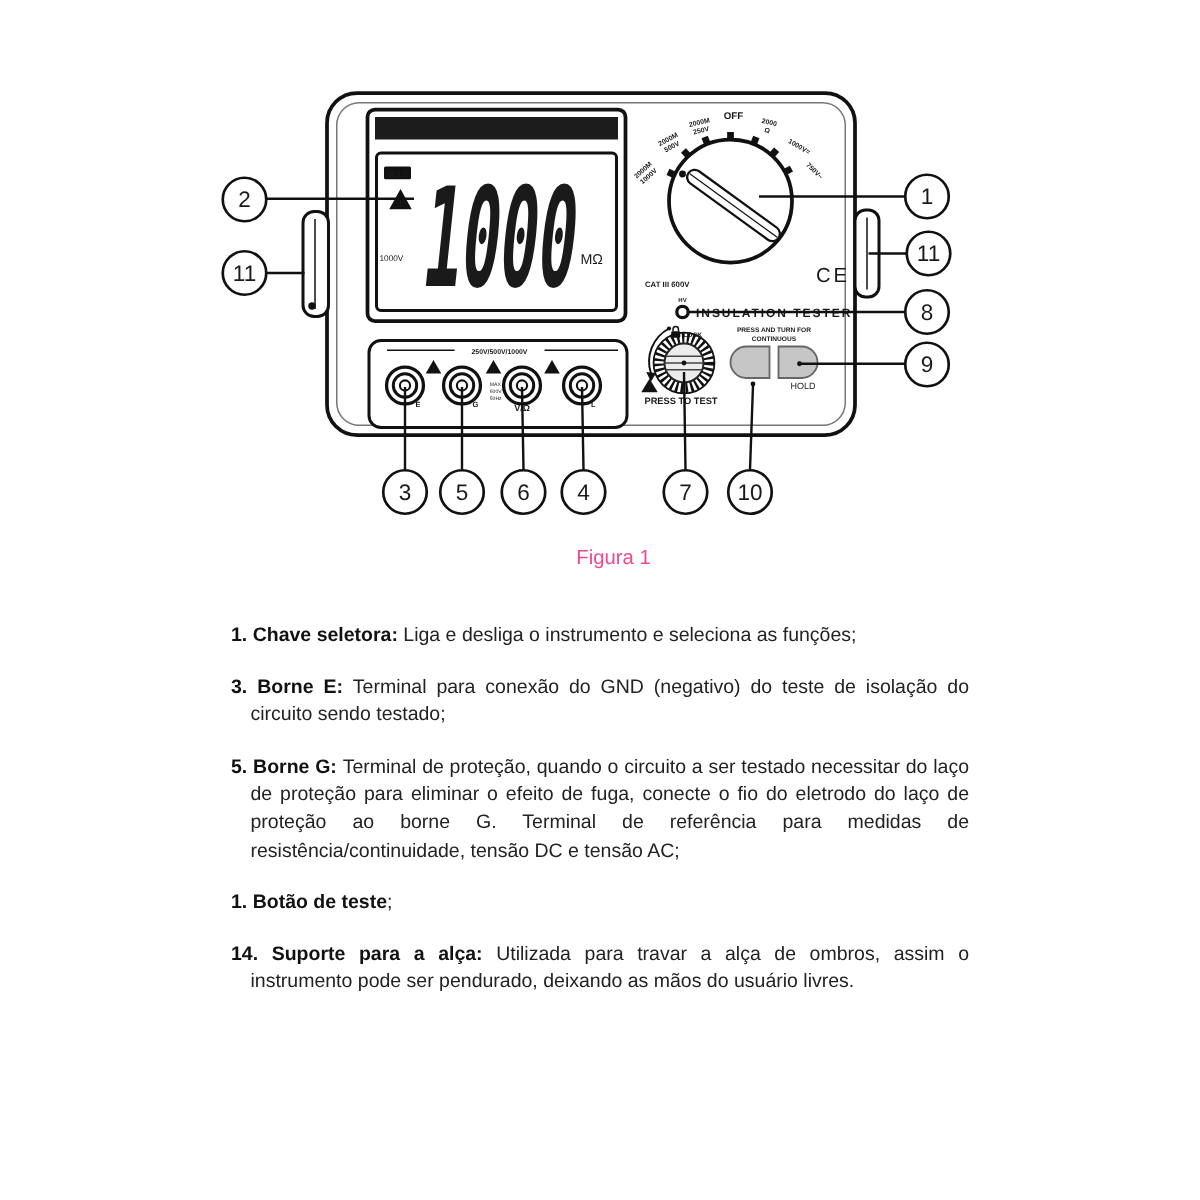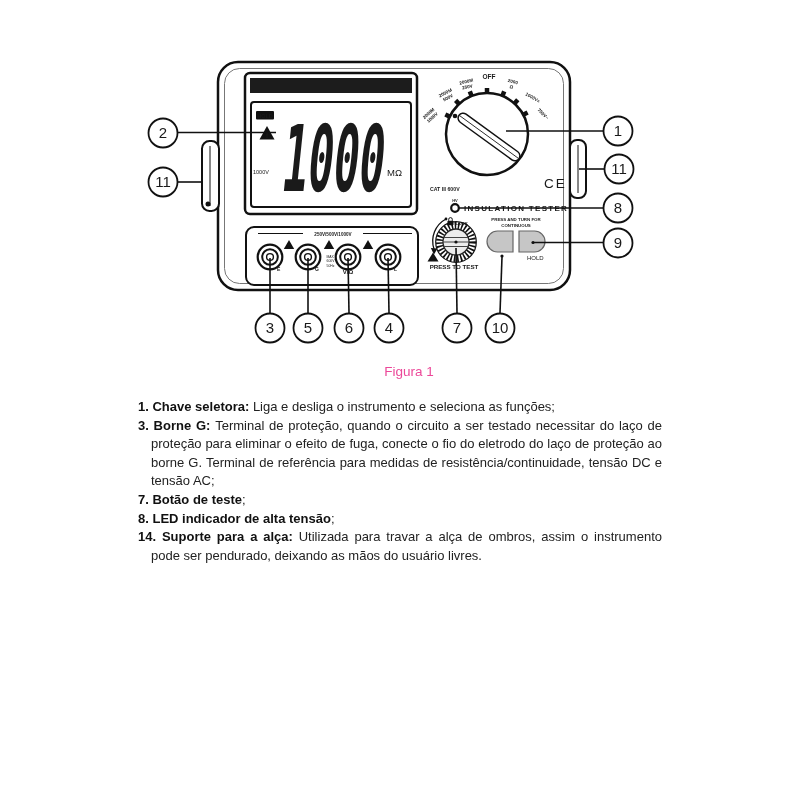--- a/index.html
+++ b/index.html
@@ -5,21 +5,21 @@
   html,body{margin:0;padding:0;background:#fff;}
   #page{position:relative;width:800px;height:800px;background:#ffffff;overflow:hidden;
         font-family:"Liberation Sans",sans-serif;color:#1f1f1f;}
   #diagram{position:absolute;left:0;top:0;}
   svg text{font-family:"Liberation Sans","DejaVu Sans",sans-serif;fill:#1a1a1a;}
   .seg{font-family:"DejaVu Sans Mono",monospace;font-weight:bold;}
   #caption{position:absolute;top:364px;left:16px;width:786px;text-align:center;
            font-size:13.5px;color:#ec4899;}
   #legend{position:absolute;left:138px;top:398px;width:524px;font-size:13px;
           line-height:18.6px;text-align:justify;color:#222;}
-  #legend p{margin:0;padding-left:13px;text-indent:-13px;}
+  #legend p{margin:16px;padding-left:13px;text-indent:-13px;}
   #legend .b{font-weight:bold;color:#111;}
 </style>
 </head>
 <body>
 
 <div id="page">
 
   <svg id="diagram" width="800" height="392" viewBox="0 0 800 392">
 
     <g>
@@ -259,19 +259,19 @@
         <circle cx="500" cy="328" r="14.5" fill="#fff" stroke="#111" stroke-width="1.8"></circle>
         <text x="500" y="333.3">10</text>
       </g>
     </g>
   </svg>
 
   <div id="caption">Figura 1</div>
 
   <div id="legend">
     <p><span class="b">1. Chave seletora: </span><span>Liga e desliga o instrumento e seleciona as funções;</span></p>
-    <p><span class="b">3. Borne G: </span><span>Terminal de proteção, quando o circuito a ser testado necessitar do laço de proteção para eliminar o efeito de fuga, conecte o fio do eletrodo do laço de proteção ao borne G. Terminal de referência para medidas de resistência/continuidade, tensão DC e tensão AC;</span></p>
-    <p><span class="b">7. Botão de teste</span><span>;</span></p>
-    <p><span class="b">8. LED indicador de alta tensão</span><span>;</span></p>
+    <p><span class="b">3. Borne E: </span><span>Terminal para conexão do GND (negativo) do teste de isolação do circuito sendo testado;</span></p>
+    <p><span class="b">5. Borne G: </span><span>Terminal de proteção, quando o circuito a ser testado necessitar do laço de proteção para eliminar o efeito de fuga, conecte o fio do eletrodo do laço de proteção ao borne G. Terminal de referência para medidas de resistência/continuidade, tensão DC e tensão AC;</span></p>
+    <p><span class="b">1. Botão de teste</span><span>;</span></p>
     <p><span class="b">14. Suporte para a alça: </span><span>Utilizada para travar a alça de ombros, assim o instrumento pode ser pendurado, deixando as mãos do usuário livres.</span></p>
   </div>
 
 </div>
 
 </body></html>

